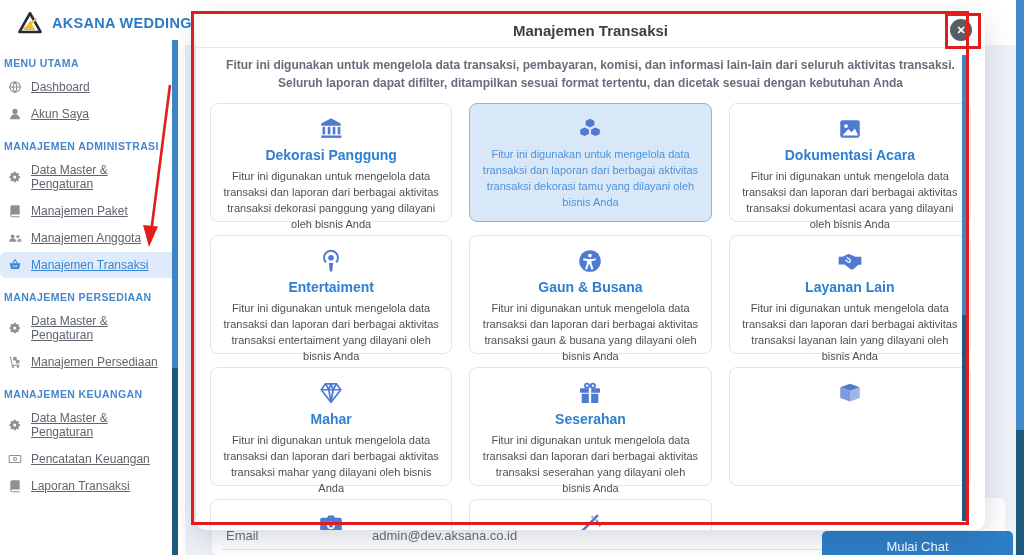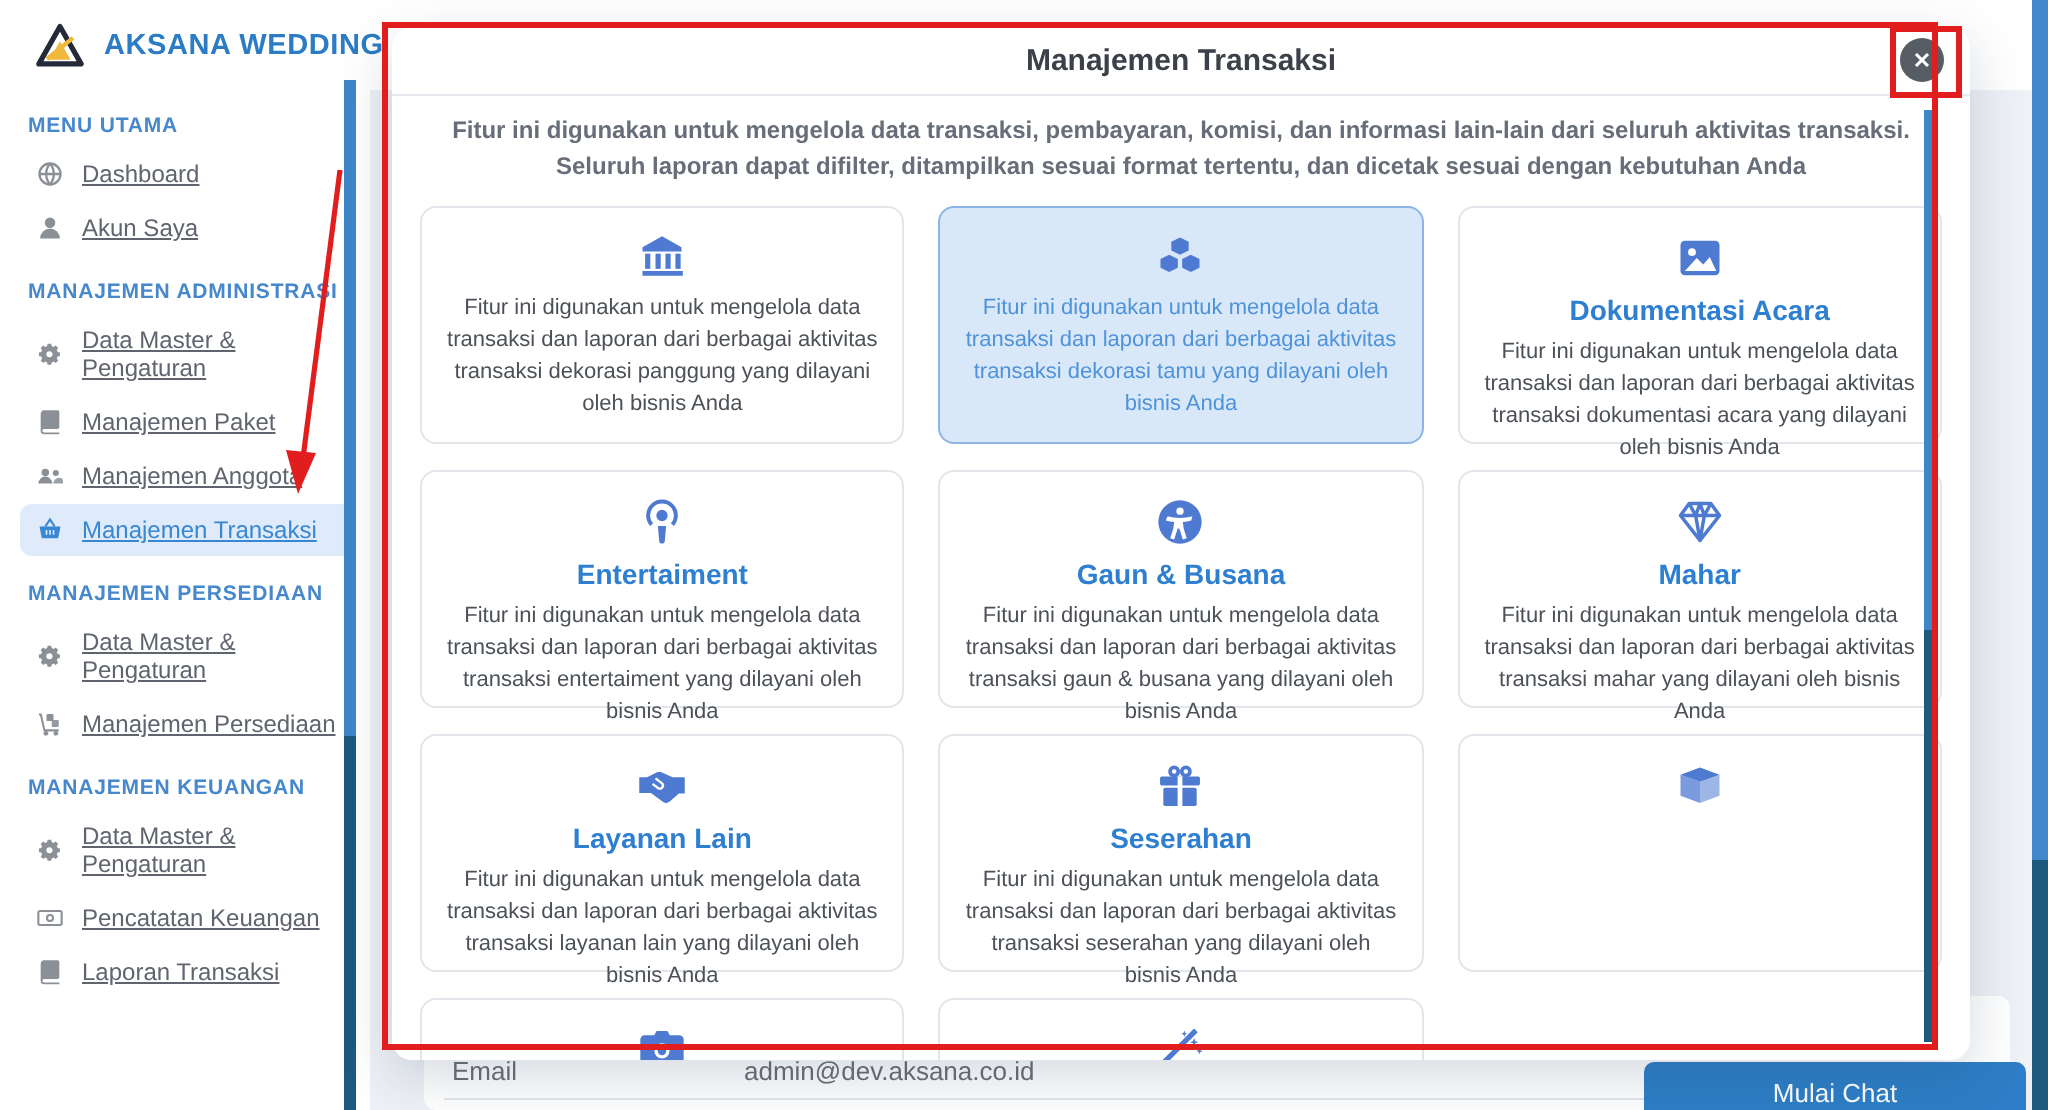--- a/index.html
+++ b/index.html
@@ -13,21 +13,21 @@
         display:flex;align-items:flex-start;font-size:13px;color:#6a6f76;}
   .email-row .lbl{width:146px;padding-left:4px;}
   .chat-btn{position:absolute;left:822px;top:531px;width:191px;height:30px;background:#2d7ec6;color:#fff;
         border:none;border-radius:5px 5px 0 0;font-size:13px;display:flex;align-items:center;justify-content:center;
         z-index:5;font-family:"Liberation Sans",sans-serif;cursor:pointer;}
   
   .sidebar{position:absolute;left:0;top:0;width:185px;height:555px;background:#fff;z-index:2;}
   .brand{display:flex;align-items:center;gap:8px;padding:10px 10px 6px 16px;text-align:center;}
   .brand .logo{width:28px;height:26px;flex:none;}
   .brand .bname{font-size:14.5px;font-weight:bold;color:#2b7cc5;letter-spacing:.3px;white-space:nowrap;}
-  .nav{padding:2px 8px 0 10px;}
+  .nav{padding:2px 8px 0 0;}
   .sec-h{font-size:10.5px;font-weight:bold;color:#4787cb;letter-spacing:.4px;margin:13px 4px 5px;}
   .nav-item{display:flex;align-items:center;gap:9px;padding:6px 8px;border-radius:6px;margin:1px 0;
         font-size:12px;color:#5f646e;cursor:pointer;text-decoration:underline;}
   .nav-item .ico{width:14px;height:14px;color:#8b9097;flex:none;display:flex;}
   .nav-item.active{background:#dfeafa;color:#3787d2;}
   .nav-item.active .ico{color:#3787d2;}
   .ico svg,.cicon svg,.logo svg{width:100%;height:100%;}
   
   .sb-scroll{position:absolute;left:172px;top:40px;width:6px;height:515px;background:#3e86c8;z-index:3;}
   .sb-scroll .thumb{position:absolute;left:0;top:328px;width:6px;height:187px;background:#1d5a7e;}
@@ -222,20 +222,21 @@
         <div class="cicon">
             <svg viewBox="0 0 24 24" fill="currentColor">
               <path d="M12 2 3 7v2h18V7z"></path>
               <rect x="4.2" y="10" width="2.4" height="7"></rect>
               <rect x="9" y="10" width="2.4" height="7"></rect>
               <rect x="13.6" y="10" width="2.4" height="7"></rect>
               <rect x="18.2" y="10" width="2.4" height="7"></rect>
               <rect x="3" y="18" width="18.6" height="2.2"></rect>
             </svg>
           </div>
+        <h3>Dekorasi Panggung</h3>
         <p>Fitur ini digunakan untuk mengelola data transaksi dan laporan dari berbagai aktivitas transaksi dekorasi panggung yang dilayani oleh bisnis Anda</p>
       </div>
 
       <div class="card hl">
         <div class="cicon">
             <svg viewBox="0 0 24 24" fill="currentColor">
               <path d="M12 2.5 16 4.5v4L12 10.5 8 8.5v-4z"></path>
               <path d="M7 10.5 11 12.5v4L7 18.5 3 16.5v-4z"></path>
               <path d="M17 10.5 21 12.5v4L17 18.5 13 16.5v-4z"></path>
             </svg>
@@ -275,38 +276,38 @@
               <path d="M6.3 9.4c3.7 1.05 7.7 1.05 11.4 0l-.5 1.9c-1.3.35-2.6.55-3.9.65l.4 3.1 1.4 4.4-1.8.6-1.6-5h-.8l-1.6 5-1.8-.6 1.4-4.4.4-3.1c-1.3-.1-2.6-.3-3.9-.65z" fill="#fff"></path>
             </svg>
           </div>
         <h3>Gaun &amp; Busana</h3>
         <p>Fitur ini digunakan untuk mengelola data transaksi dan laporan dari berbagai aktivitas transaksi gaun &amp; busana yang dilayani oleh bisnis Anda</p>
       </div>
 
 
       <div class="card">
         <div class="cicon">
+            <svg viewBox="0 0 24 24" fill="currentColor">
+              <path d="M1.5 8h3.6l4.6-2.3a2.2 2.2 0 0 1 2 0L16.9 8h5.6v7.5h-2.7l-4.2 3.7a2.6 2.6 0 0 1-3.2.1l-5.5-4.1H1.5z"></path>
+              <path d="M9 8.5 12 10.8a1.4 1.4 0 0 1-1.7 2.2L7.6 11" fill="none" stroke="#fff" stroke-width="1.1"></path>
+            </svg>
+          </div>
+        <h3>Layanan Lain</h3>
+        <p>Fitur ini digunakan untuk mengelola data transaksi dan laporan dari berbagai aktivitas transaksi layanan lain yang dilayani oleh bisnis Anda</p>
+      </div>
+
+      <div class="card">
+        <div class="cicon">
             <svg viewBox="0 0 24 24" fill="none" stroke="currentColor" stroke-width="1.6" stroke-linejoin="round">
               <path d="M7 3.5h10l4 5.5-9 11.5L3 9z"></path>
               <path d="M3 9h18M7 3.5 10 9l2-5.5L14 9l3-5.5M10 9l2 11.5L14 9"></path>
             </svg>
           </div>
         <h3>Mahar</h3>
         <p>Fitur ini digunakan untuk mengelola data transaksi dan laporan dari berbagai aktivitas transaksi mahar yang dilayani oleh bisnis Anda</p>
-      </div>
-
-      <div class="card">
-        <div class="cicon">
-            <svg viewBox="0 0 24 24" fill="currentColor">
-              <path d="M1.5 8h3.6l4.6-2.3a2.2 2.2 0 0 1 2 0L16.9 8h5.6v7.5h-2.7l-4.2 3.7a2.6 2.6 0 0 1-3.2.1l-5.5-4.1H1.5z"></path>
-              <path d="M9 8.5 12 10.8a1.4 1.4 0 0 1-1.7 2.2L7.6 11" fill="none" stroke="#fff" stroke-width="1.1"></path>
-            </svg>
-          </div>
-        <h3>Layanan Lain</h3>
-        <p>Fitur ini digunakan untuk mengelola data transaksi dan laporan dari berbagai aktivitas transaksi layanan lain yang dilayani oleh bisnis Anda</p>
       </div>
 
       <div class="card">
         <div class="cicon">
             <svg viewBox="0 0 24 24">
               <circle cx="9.3" cy="5.3" r="1.9" fill="none" stroke="currentColor" stroke-width="1.7"></circle>
               <circle cx="14.7" cy="5.3" r="1.9" fill="none" stroke="currentColor" stroke-width="1.7"></circle>
               <rect x="2.8" y="7.6" width="18.4" height="4.2" rx="0.8" fill="currentColor"></rect>
               <rect x="4.3" y="12.8" width="15.4" height="8.4" rx="0.8" fill="currentColor"></rect>
               <rect x="10.9" y="7.6" width="2.2" height="13.6" fill="#fff"></rect>

